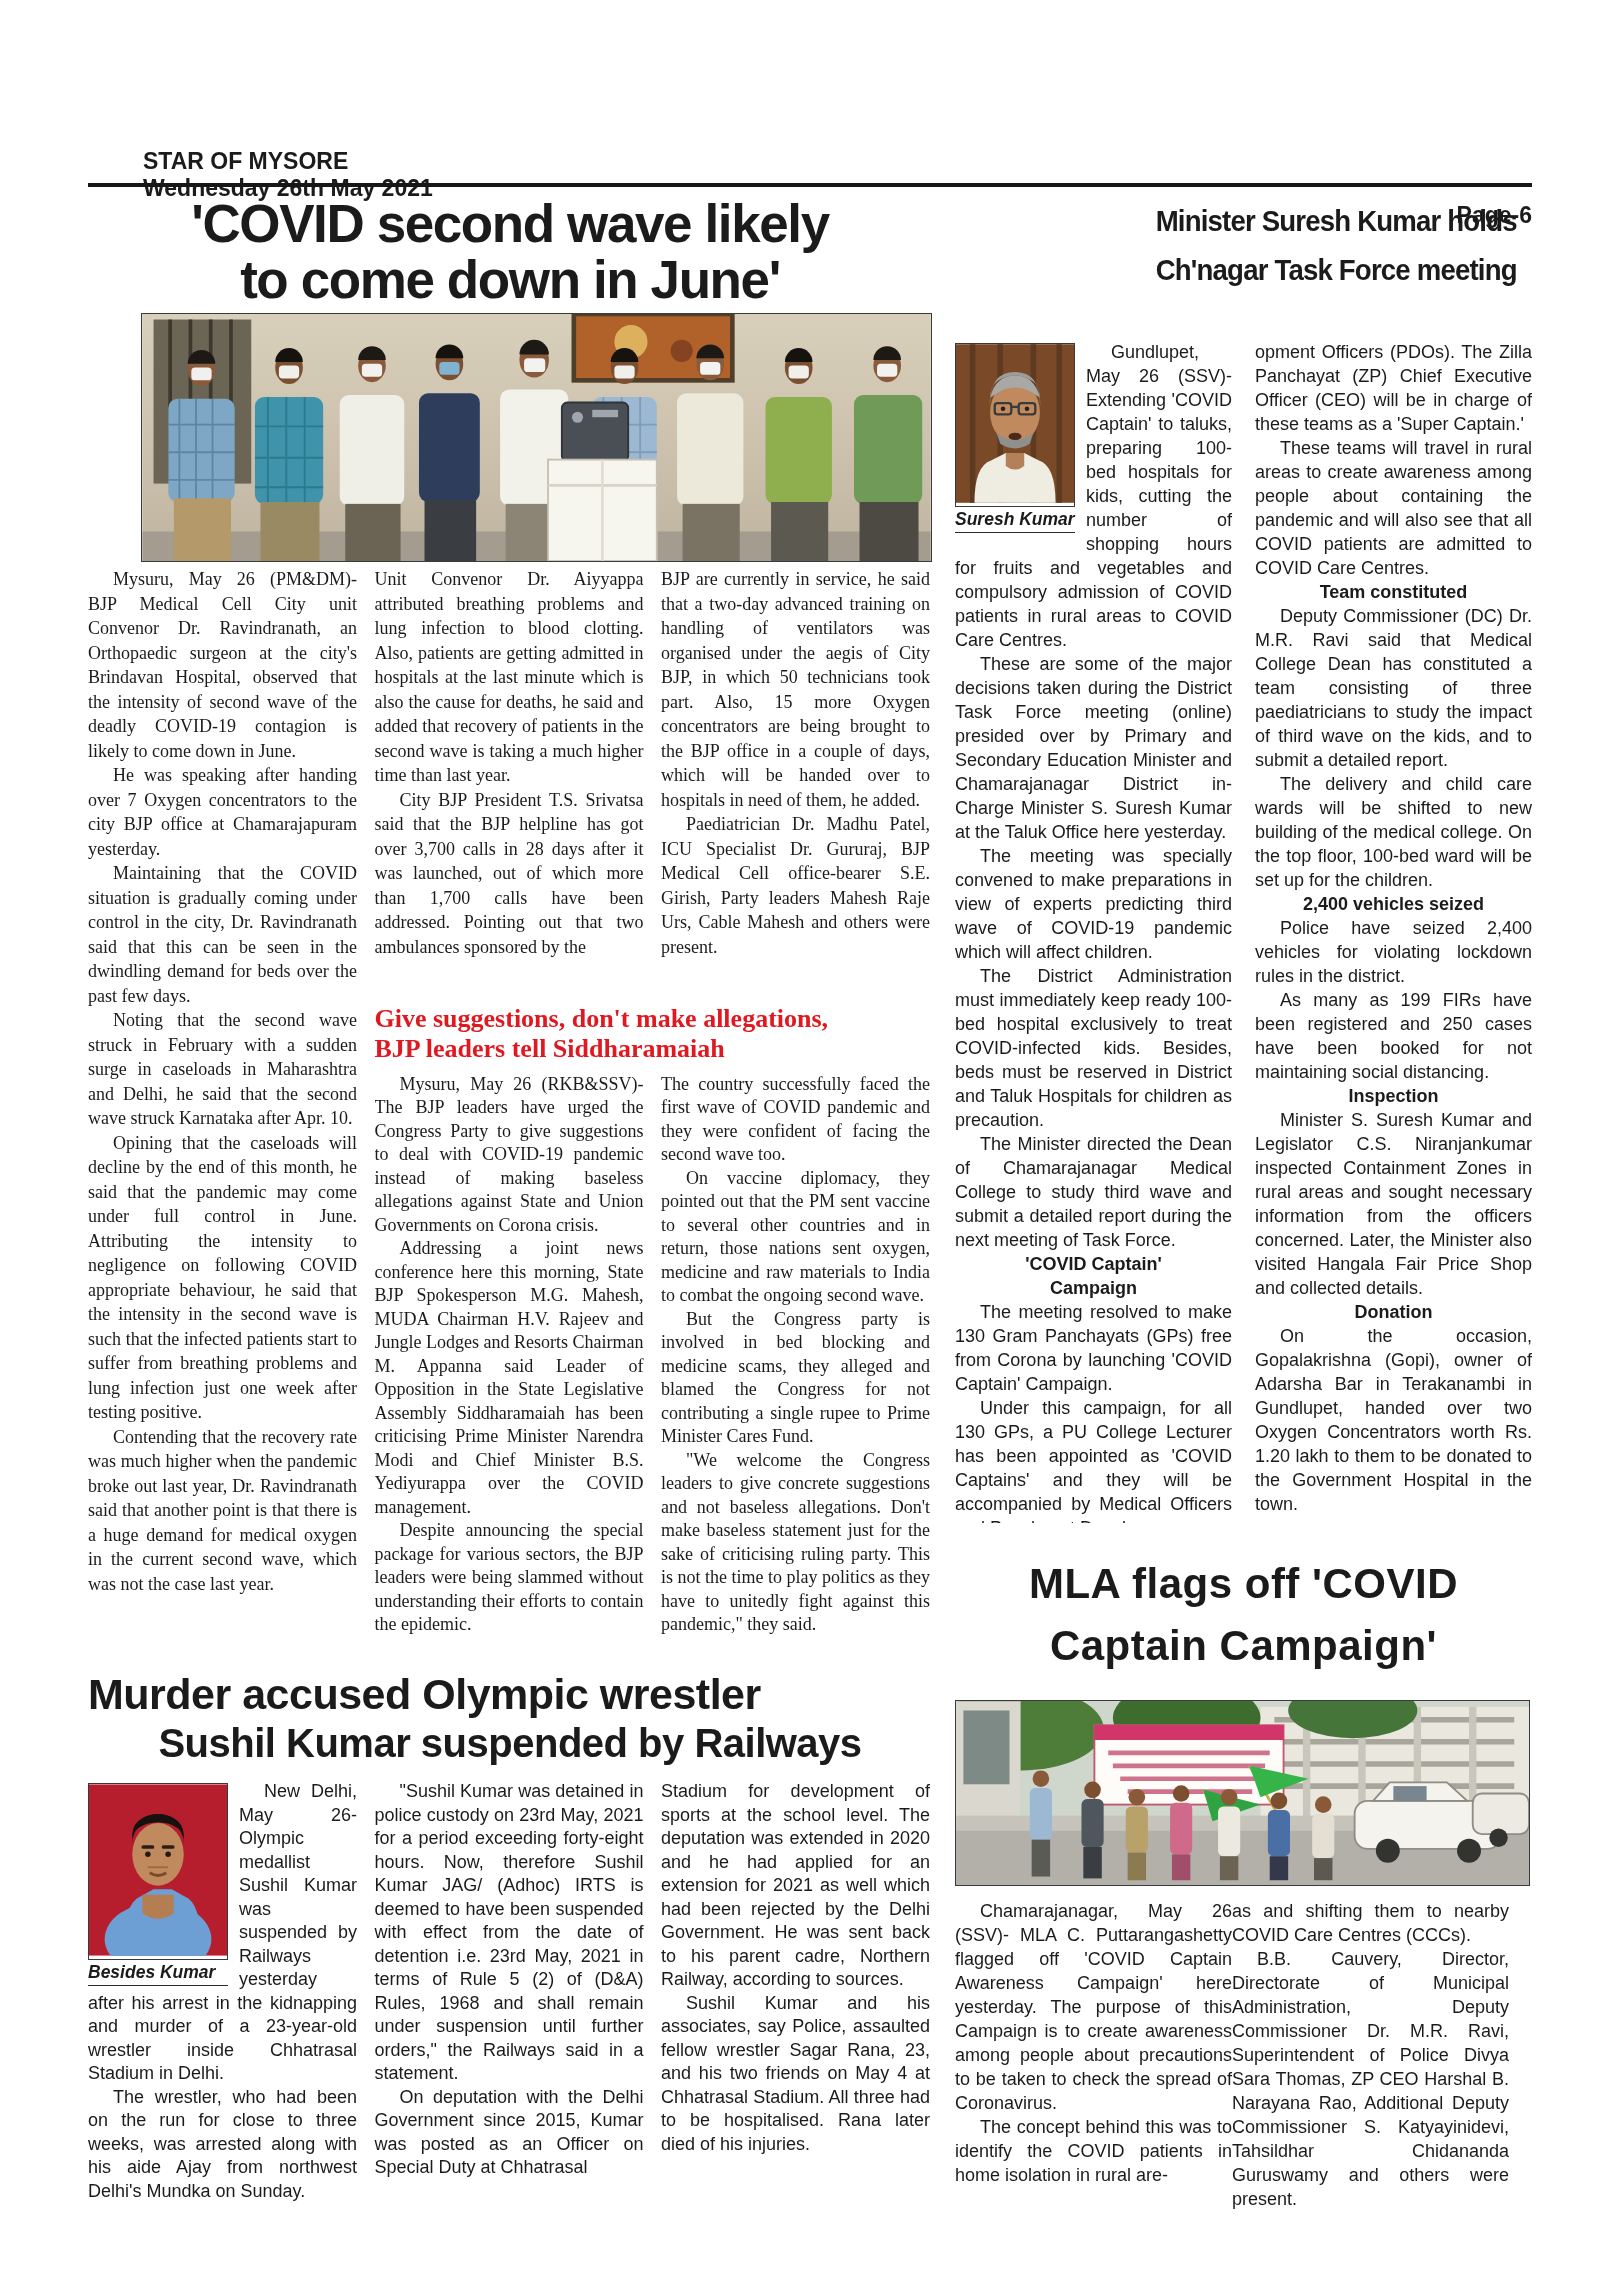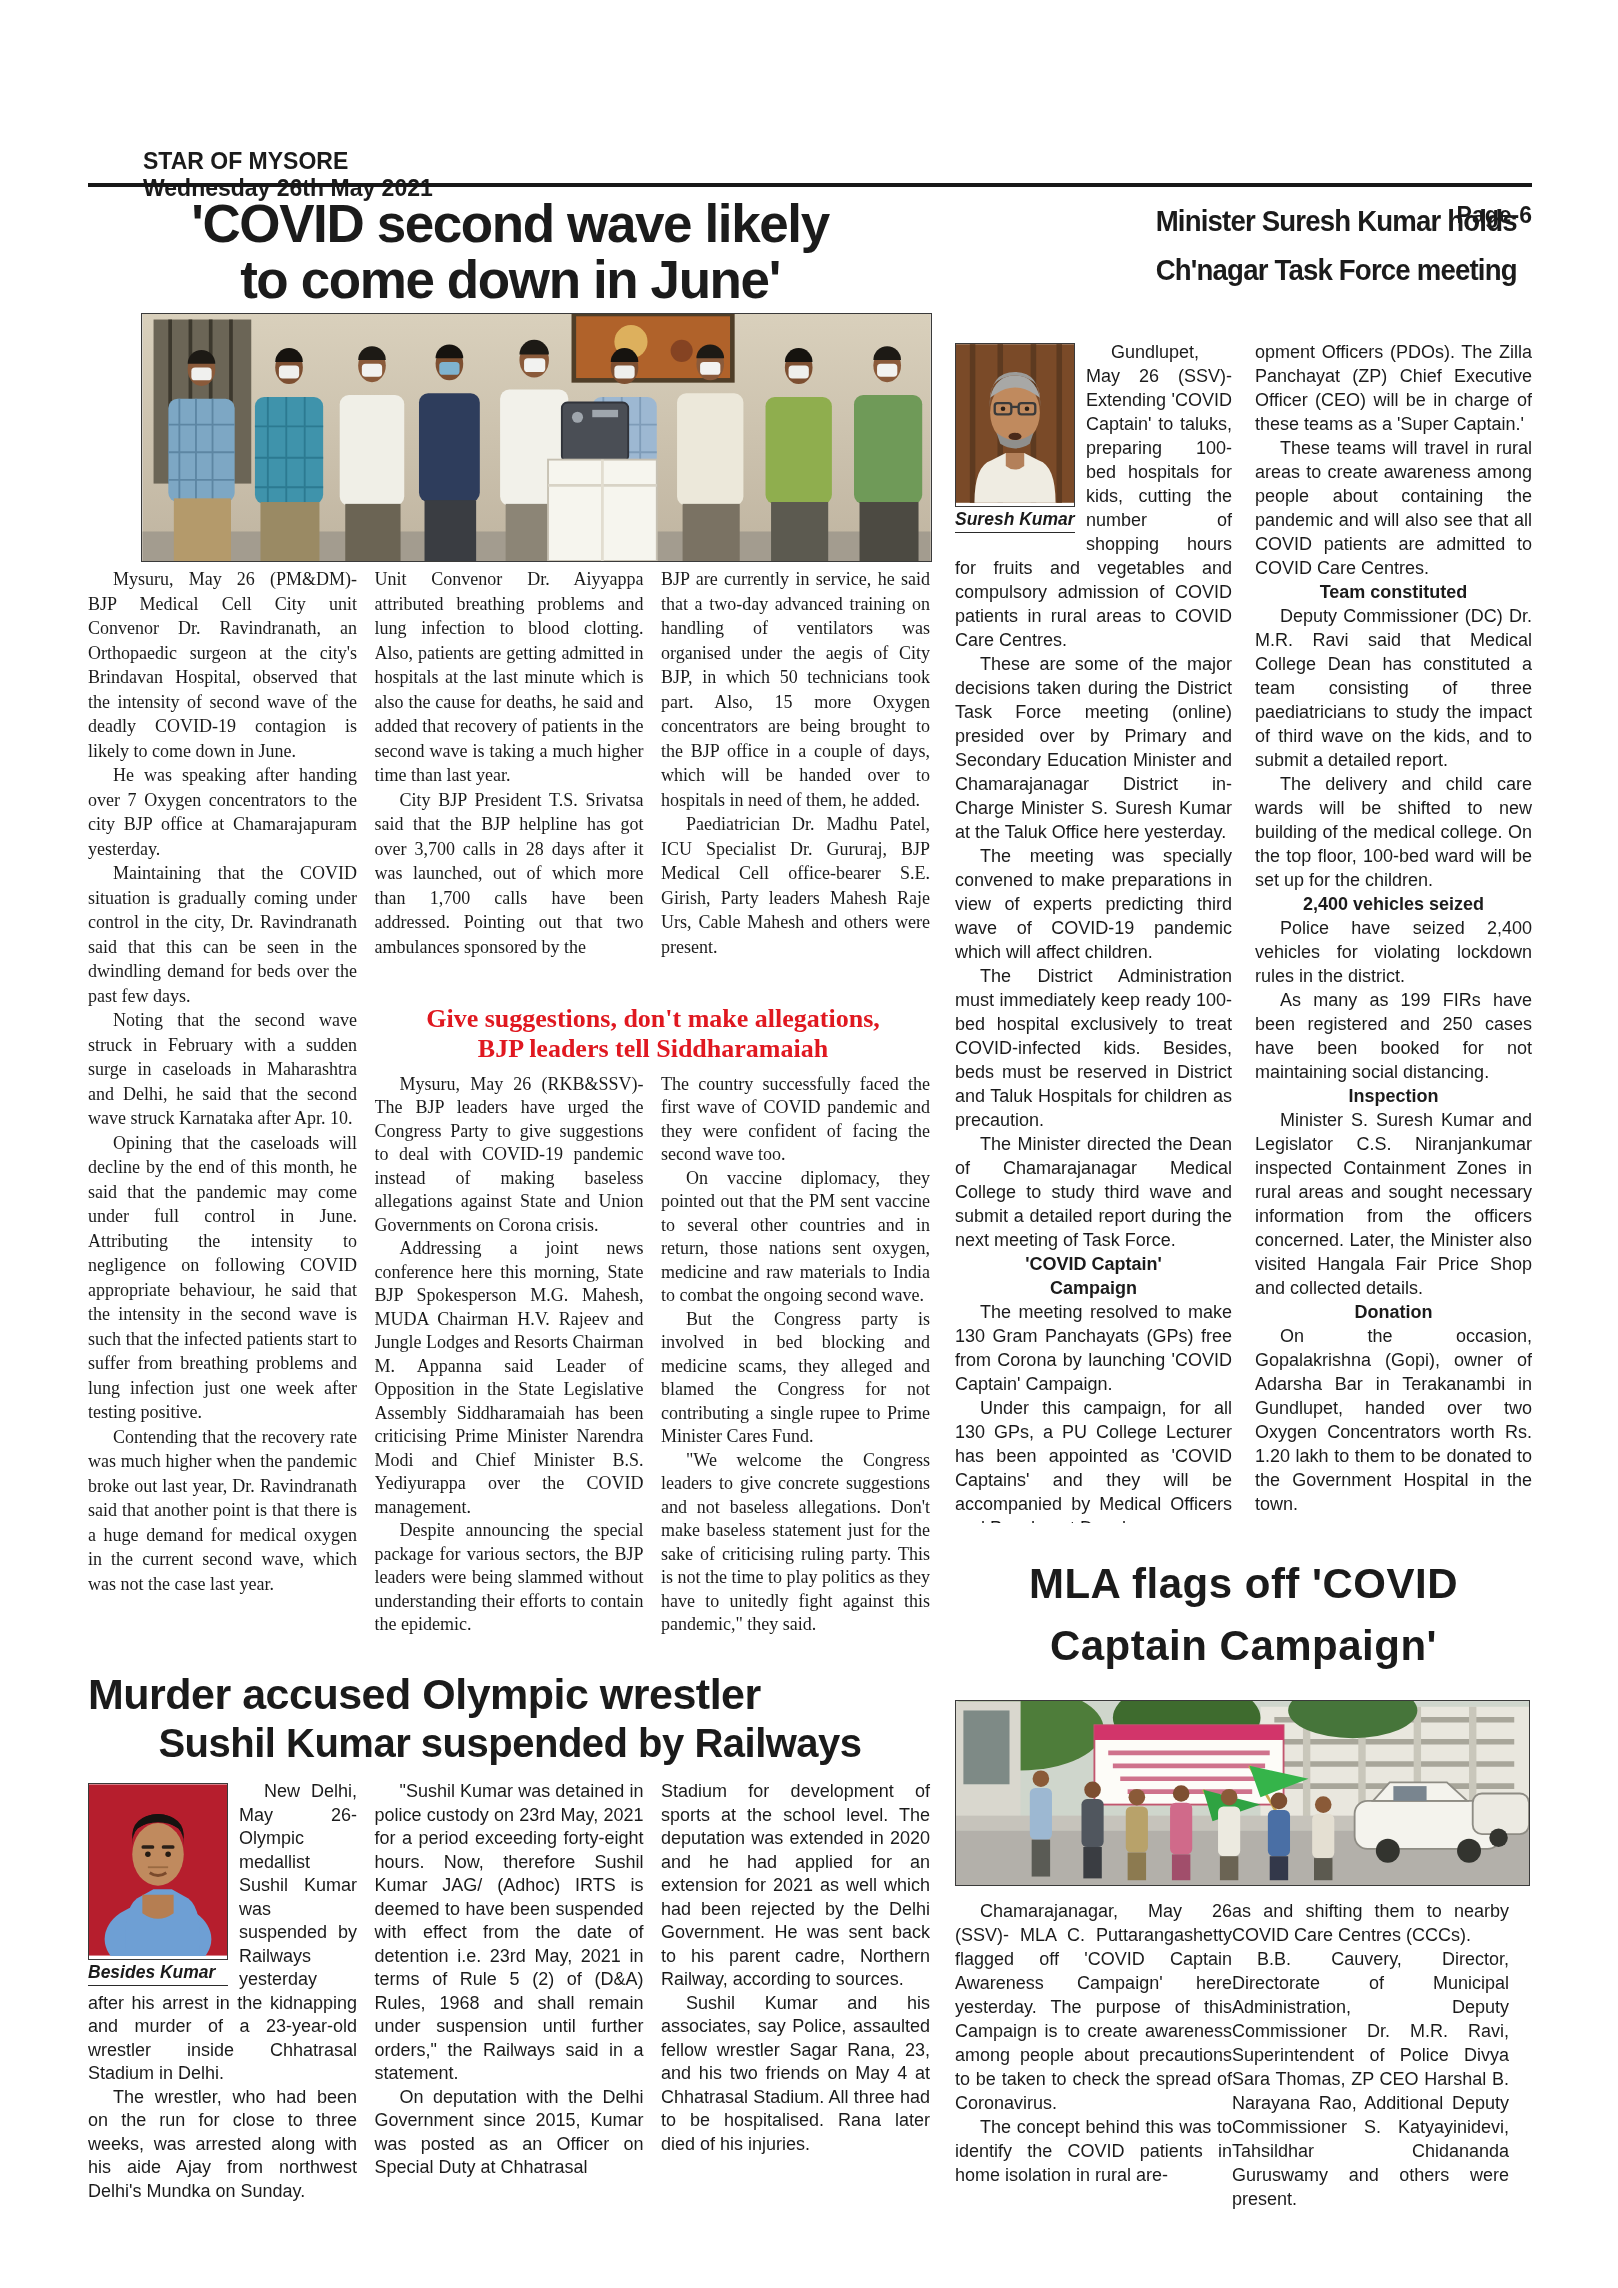--- a/index.html
+++ b/index.html
@@ -18,21 +18,21 @@
   .zr { position:absolute; left:955px; top:196px; width:577px; height:2093px; }
 
   .covid-hl { font-size:53px; font-weight:bold; line-height:56px; text-align:center; letter-spacing:-1.4px; }
   .photo { border:0.9px solid #3a3a3a; overflow:hidden; background:#ddd; }
   .photo svg { display:block; }
   .covid-photo { position:absolute; left:53px; top:117px; width:791px; height:249px; }
   .covid-cols { position:absolute; left:0; top:371px; width:844px; height:1096px; display:flex; gap:17.5px; overflow:hidden;font-family:Liberation Serif, serif; }
   .ncol { width:269px; flex:0 0 269px; }
   .rsub { width:557px; flex:0 0 557px; }
   .a1row { display:flex; gap:17.5px; height:430px; overflow:hidden; }
-  .bjp-head { color:var(--red,#e01820); font-weight:bold; font-size:26px; line-height:30px; text-align:center; padding:7.4px 0 8.3px; }
+  .bjp-head { color:var(--red,#e01820); font-weight:bold; font-size:26px; line-height:30px; padding:7.4px 0 8.3px; }
   .a2row { display:flex; gap:17.5px; height:589px; overflow:hidden; }
 
   .bp { margin:0; font-size:18px; line-height:24.5px; text-align:justify; text-indent:25px; }
   .noind { text-indent:0; }
   .a2row .bp, .murder-cols .bp { line-height:23.5px; }
   .zr .bp { line-height:24px; }
   .subhead { margin:0; font-size:18px; line-height:24px; font-weight:bold; text-align:center; }
 
   .min-hl { text-align:right; font-weight:bold; font-size:30px; line-height:49px; }
   .min-hl .cond { display:inline-block; transform:scaleX(0.92); transform-origin:center; white-space:nowrap; letter-spacing:-0.9px; }

